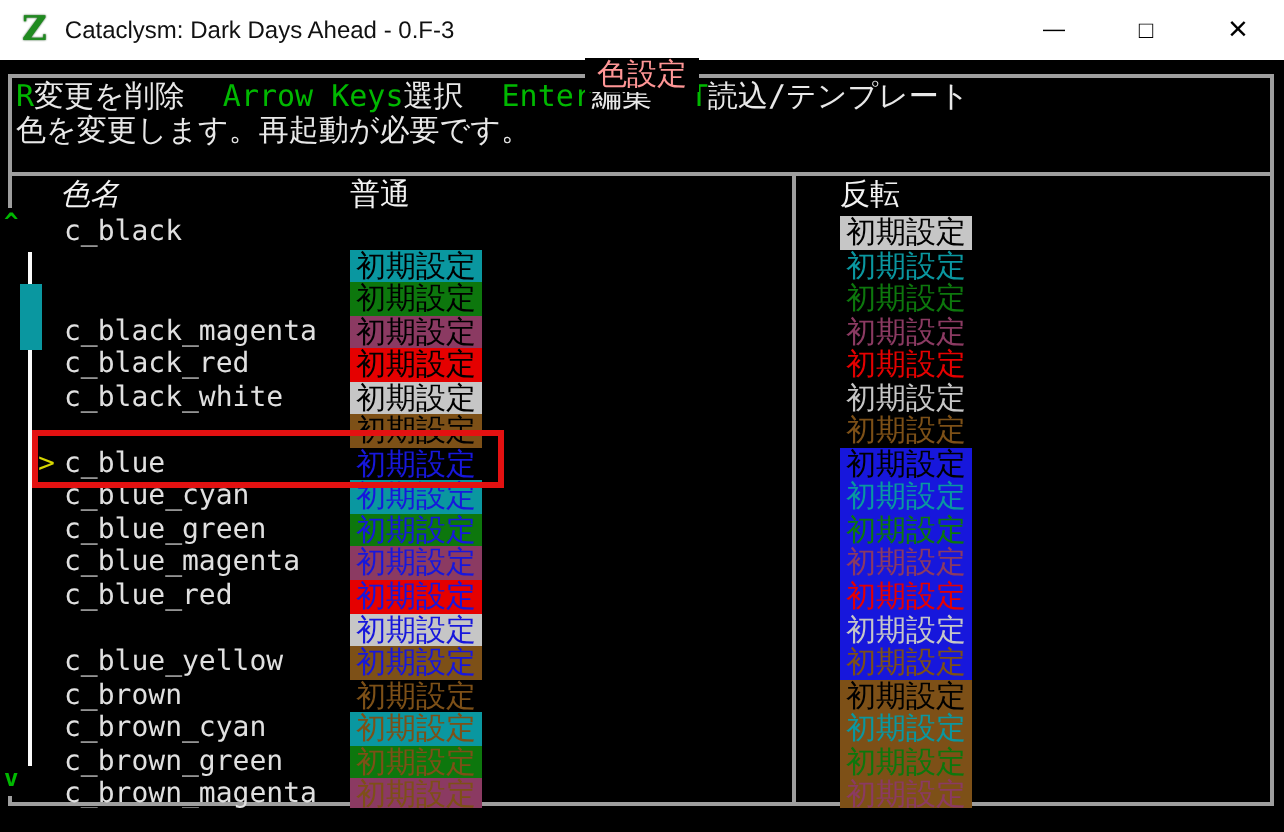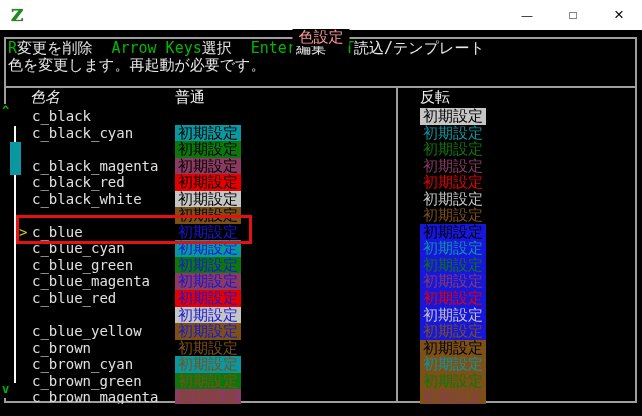--- a/index.html
+++ b/index.html
@@ -60,20 +60,21 @@
   .scroll-up { top:75px; }
   .scroll-down { top:353px; }
   .scroll-track { position:absolute; left:14px; top:96px; width:2px; height:257px; background:#fafafa; z-index:3; }
   .scroll-thumb { position:absolute; left:10px; top:112px; width:11px; height:33px; background:#0a97a0; z-index:4; }
 </style>
 </head>
 <body>
 
 <div class="titlebar">
   <span class="app-icon">Z</span>
+  <span class="win-title">Cataclysm: Dark Days Ahead - 0.F-3</span>
   <div class="caption-group">
     <div class="cap-btn cap-min">
         <span>—</span>
       </div>
     <div class="cap-btn cap-max">
         <span>□</span>
       </div>
     <div class="cap-btn cap-close">
         <span>×</span>
       </div>
@@ -103,21 +104,20 @@
       <div class="row">
 
     <span class="sel-cursor"></span>
     <span class="color-name">c_black</span>
     <span class="swatch normal" style="color: rgb(0, 0, 0); background-color: rgb(0, 0, 0);">初期設定</span>
     <span class="swatch invert" style="color: rgb(0, 0, 0); background-color: rgb(198, 198, 198);">初期設定</span>
   </div>
       <div class="row">
 
     <span class="sel-cursor"></span>
-    <span class="color-name">c_black_cyan</span>
     <span class="swatch normal" style="color: rgb(0, 0, 0); background-color: rgb(10, 151, 160);">初期設定</span>
     <span class="swatch invert" style="color: rgb(10, 151, 160); background-color: rgb(0, 0, 0);">初期設定</span>
   </div>
       <div class="row">
 
     <span class="sel-cursor"></span>
     <span class="swatch normal" style="color: rgb(0, 0, 0); background-color: rgb(13, 119, 13);">初期設定</span>
     <span class="swatch invert" style="color: rgb(13, 119, 13); background-color: rgb(0, 0, 0);">初期設定</span>
   </div>
       <div class="row">

